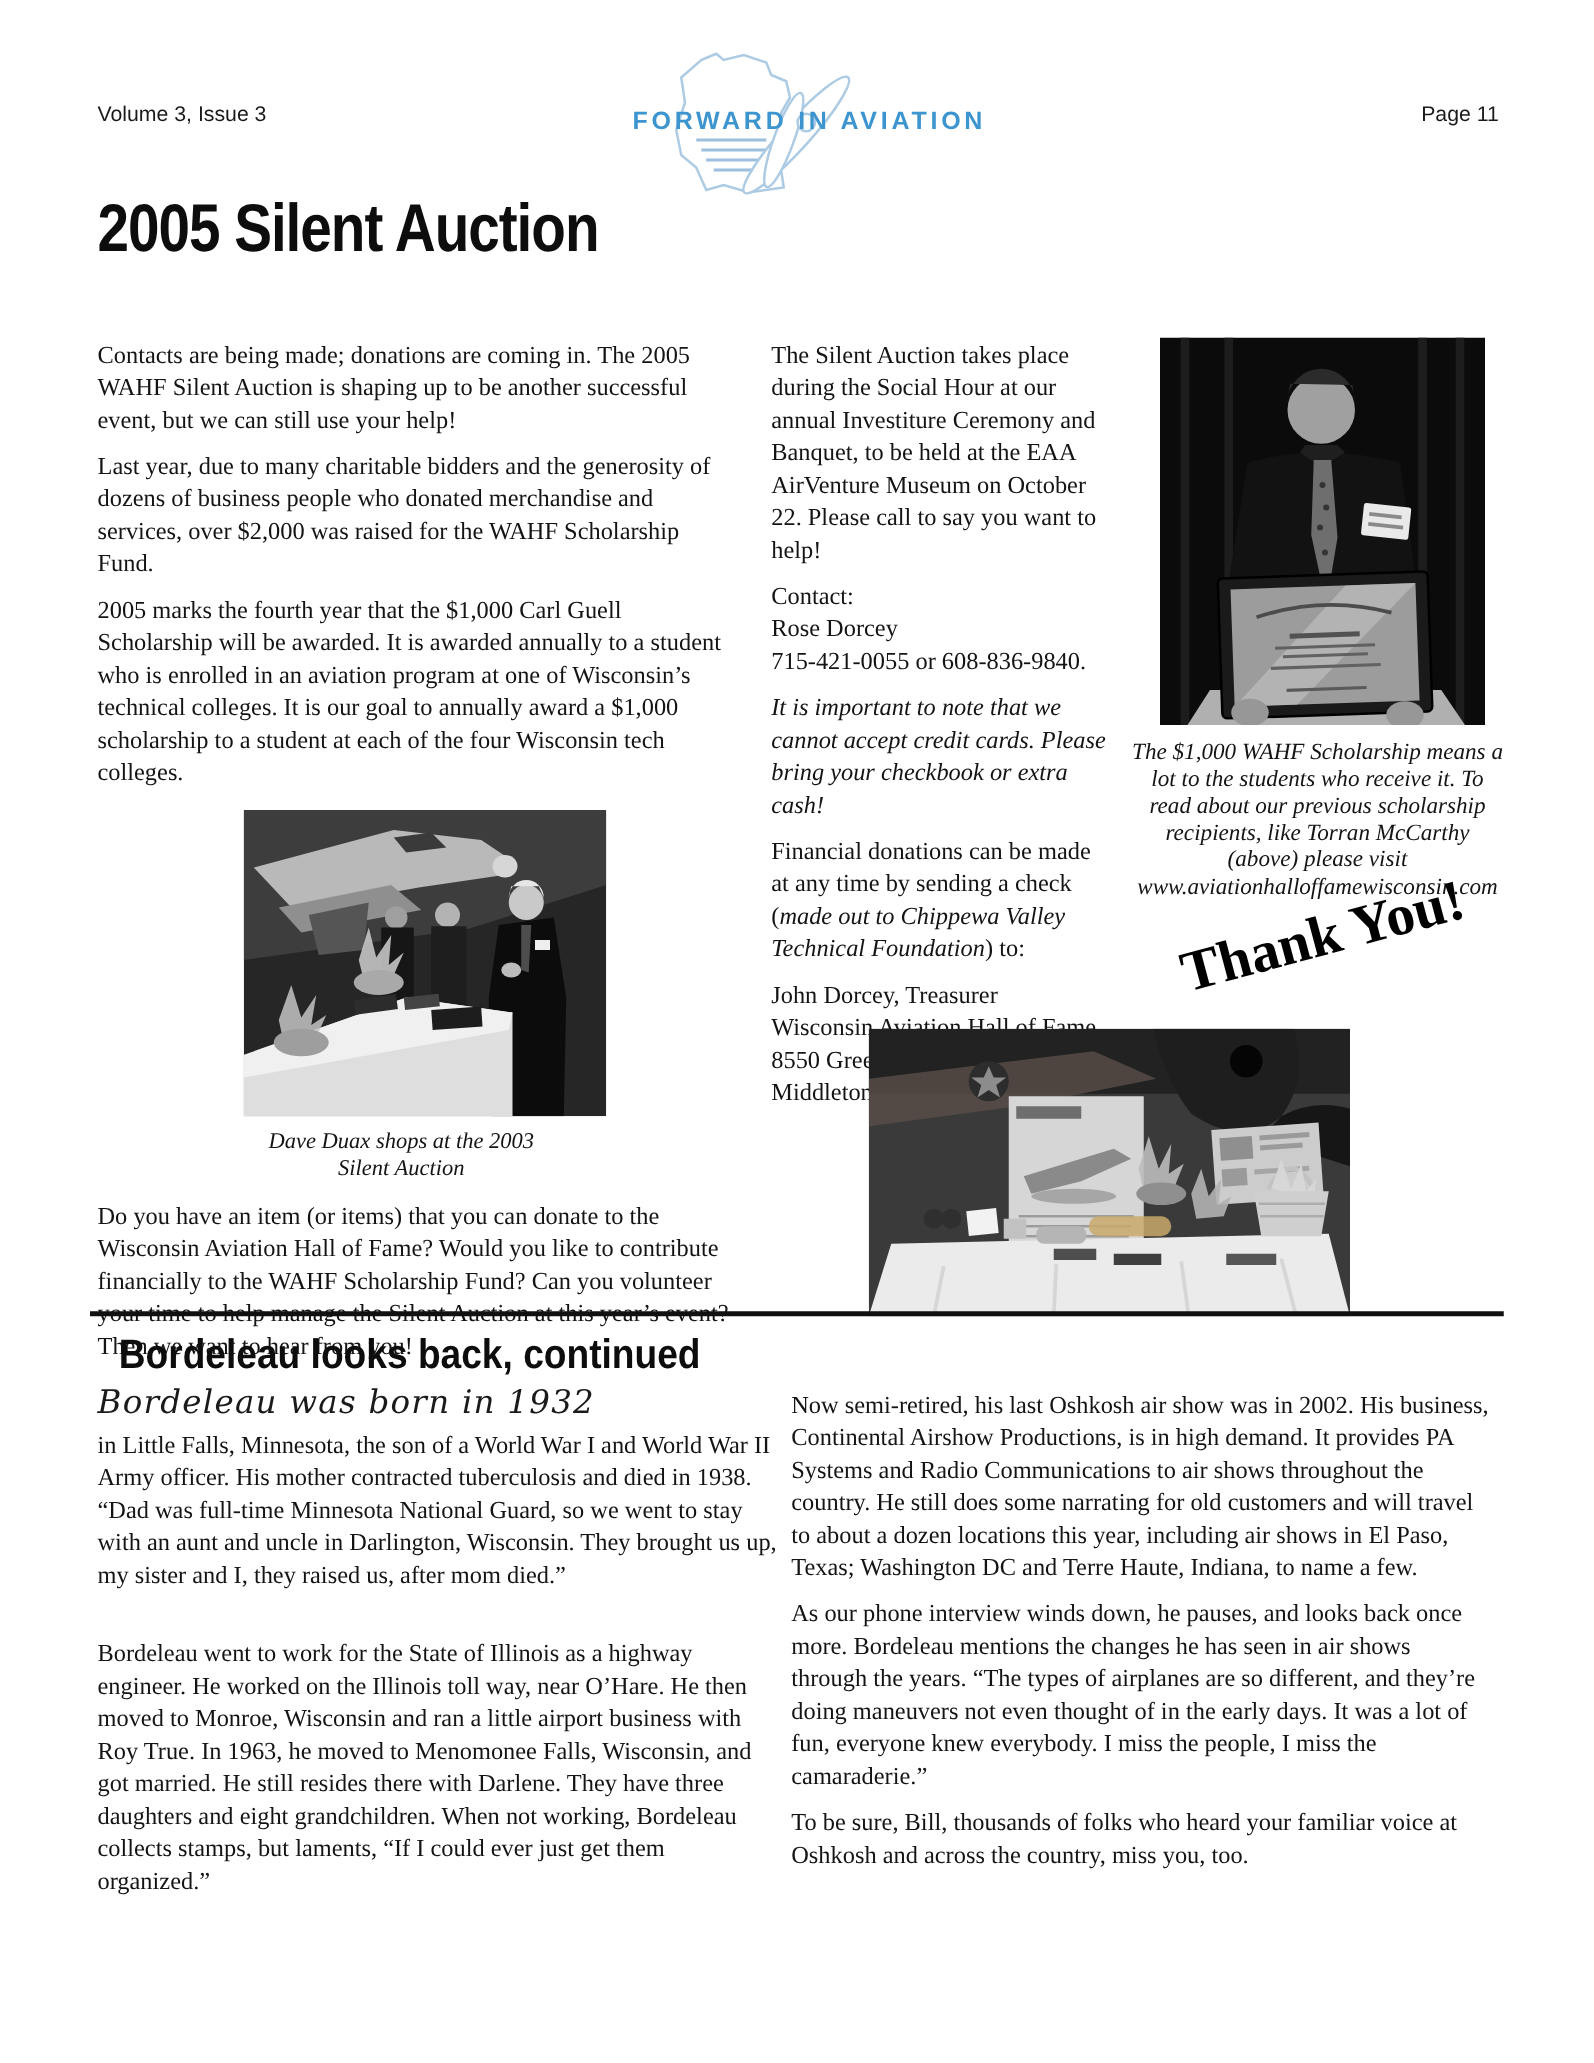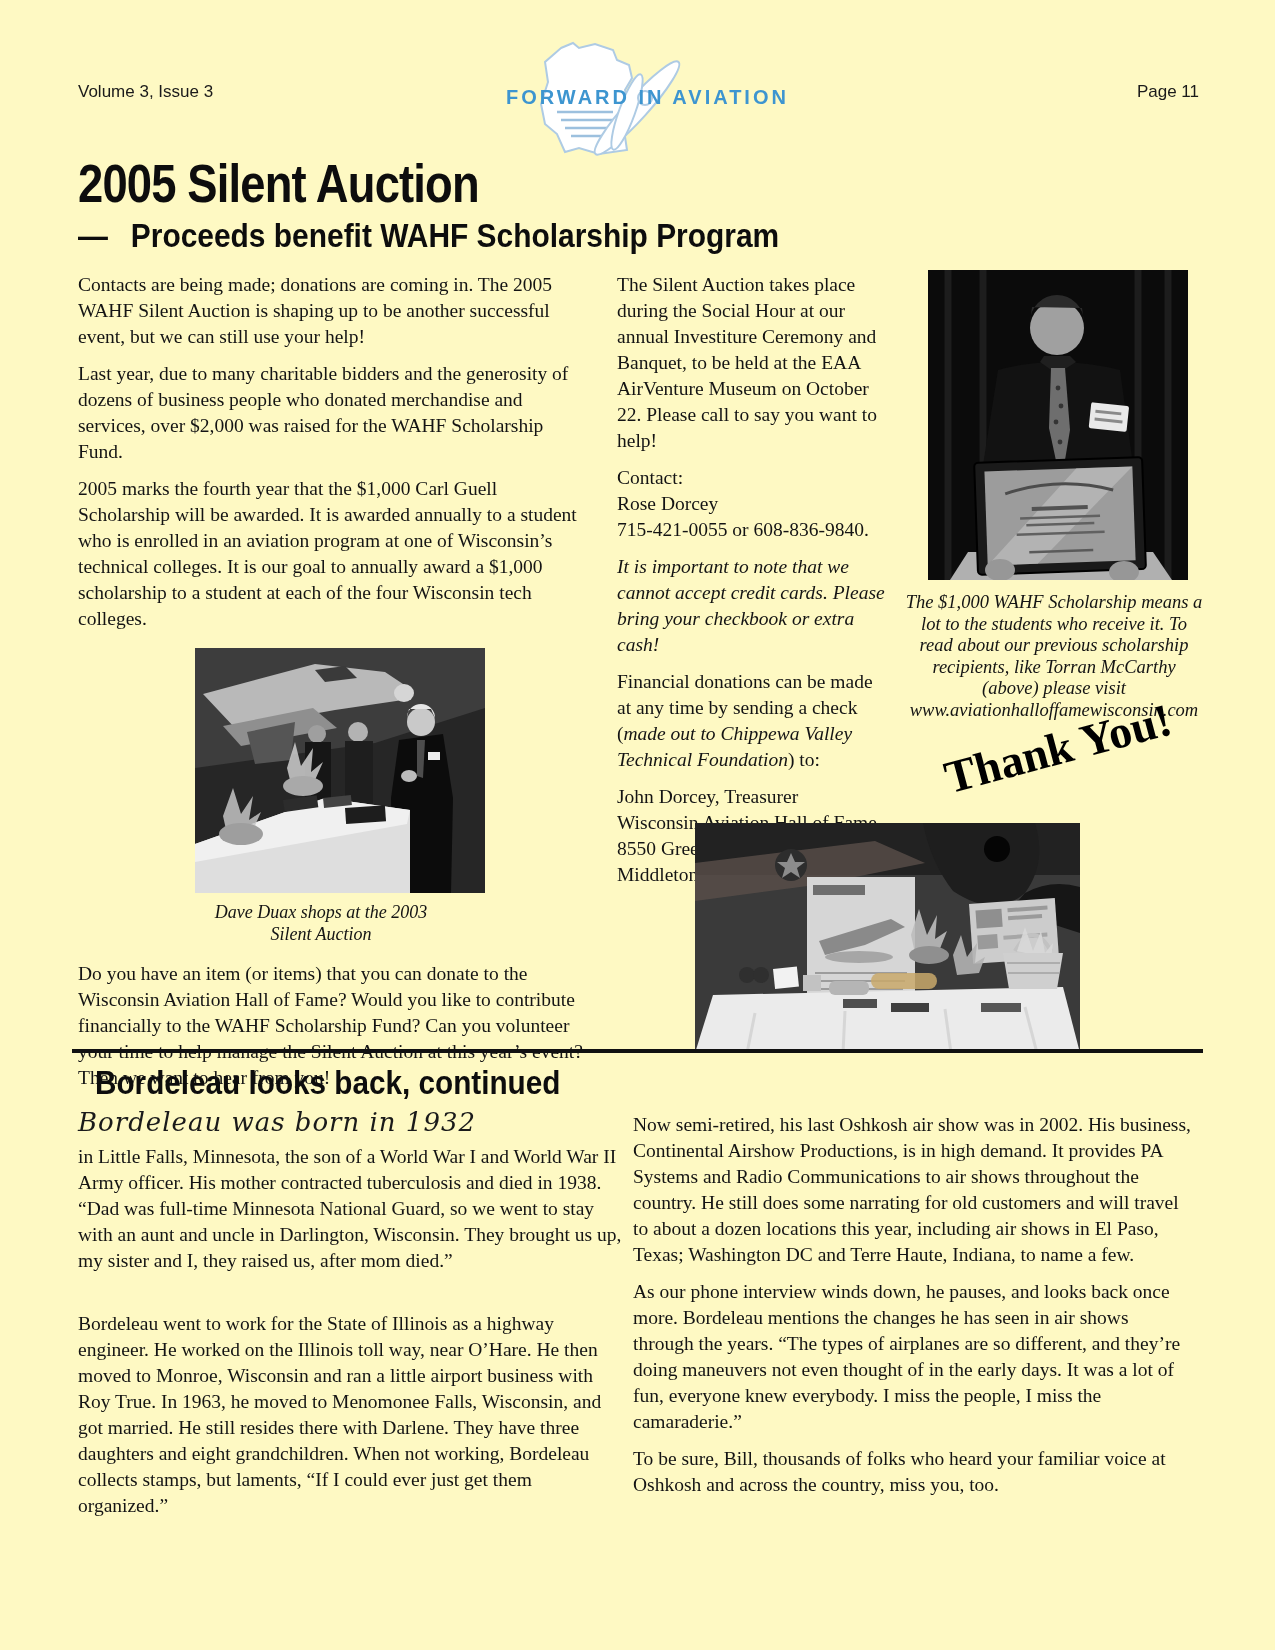--- a/index.html
+++ b/index.html
@@ -1,18 +1,18 @@
 <!DOCTYPE html>
 <html><head>
 <meta charset="utf-8">
 <style>
   html,body{margin:0;padding:0;background:#888;}
   .page{
     position:relative;width:1275px;height:1650px;margin:0 auto;
-    background:#fef9c3;color:#141414;
+    background:#ffffff;color:#141414;
     font-family:"Liberation Serif", serif;
     overflow:hidden;
   }
   .abs{position:absolute;}
   
   .hdr-text{font-family:"Liberation Sans", sans-serif;font-size:17px;color:#1a1a1a;}
   .logo-wrap{left:495px;top:38px;width:280px;height:128px;}
   .logo-title{
     position:absolute;left:11px;top:48px;width:280px;text-align:center;
     font-family:"Liberation Sans", sans-serif;font-weight:bold;font-size:20px;
@@ -84,23 +84,20 @@
         <circle cx="150" cy="60" r="7"></circle>
       </g>
     </svg>
     <span class="logo-title">FORWARD IN AVIATION</span>
   </div>
 
   <div class="abs hdr-text" style="right:76px;top:82px;">Page 11</div>
 
   <div class="abs" style="left:78px;top:156px;">
     <span class="title">2005 Silent Auction</span>
-  </div>
-  <div class="abs" style="left:78px;top:218px;">
-    <span class="subtitle"><span class="dash">—</span><span>Proceeds benefit WAHF Scholarship Program</span></span>
   </div>
 
   <div class="abs col" style="left:78px;top:272px;width:512px;">
     <p>Contacts are being made; donations are coming in. The 2005 WAHF Silent Auction is shaping up to be another successful event, but we can still use your help!</p>
     <p>Last year, due to many charitable bidders and the generosity of dozens of business people who donated merchandise and services, over $2,000 was raised for the WAHF Scholarship Fund.</p>
     <p>2005 marks the fourth year that the $1,000 Carl Guell Scholarship will be awarded. It is awarded annually to a student who is enrolled in an aviation program at one of Wisconsin’s technical colleges. It is our goal to annually award a $1,000 scholarship to a student at each of the four Wisconsin tech colleges.</p>
 
     <figure style="margin:16px 0 0 117px;width:252px;">
       <svg width="290" height="245" viewBox="0 0 290 245">
         <rect width="290" height="245" fill="#262626"></rect>

